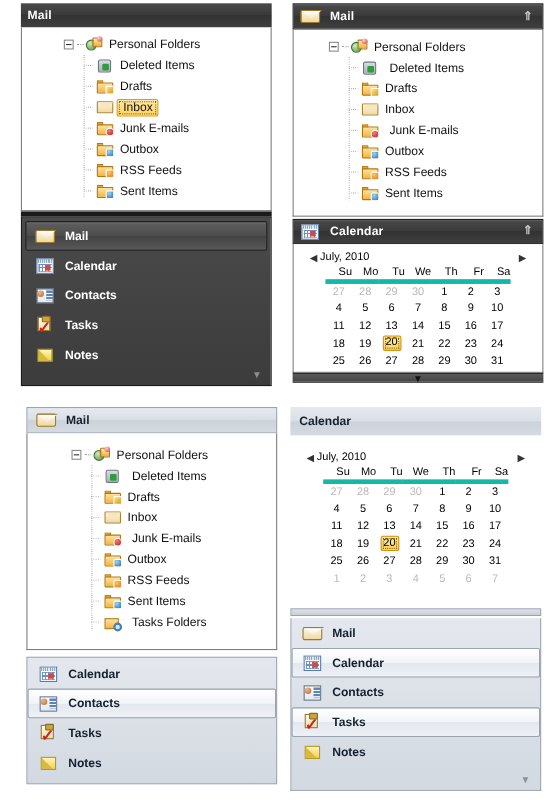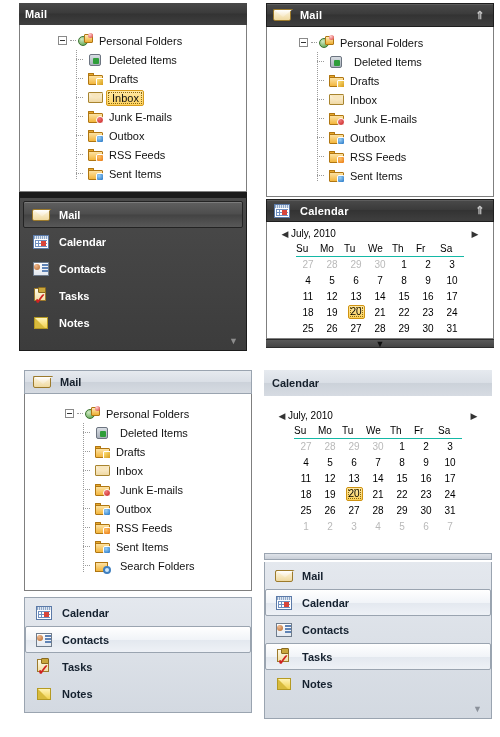--- a/index.html
+++ b/index.html
@@ -208,22 +208,22 @@
   .calpane.noborder { border:none; }
   .calhead {
     display:flex; align-items:center; font-size:10px; color:#000;
     padding: 6px 12px 2px 12px;
   }
   .calhead .arrow { width:12px; text-align:center; font-size:9px; color:#333; cursor:default; }
   .calhead .mtitle { flex:1 1 auto; font-size:10px; }
   table.cal { border-collapse:collapse; margin:0 auto; font-size:10px; }
   table.cal th {
     font-weight:normal; color:#000; font-size:10px;
-    width:24px; height:15px; text-align:left; padding:0;
-    border-bottom:1px solid #14b8a6;
+    width:24px; height:15px; text-align:right; padding:0;
+    border-bottom:4px solid #14b8a6;
   }
   table.cal td {
     width:24px; height:16px; text-align:center; padding:0; color:#000; font-size:10px;
   }
   table.cal td.out { color:#b9b9b9; }
   table.cal td .today {
     display:inline-block; min-width:17px; line-height:12px;
     background: linear-gradient(to bottom,#ffe9a8,#fcd15a);
     border:1px solid #cf9312; border-radius:2px;
     outline:1px dotted #8a6a10; outline-offset:-3px;
@@ -673,21 +673,21 @@
             <span class="lbl">Sent Items</span>
           </div>
           <div class="row" style="padding-left:12px;">
             <span class="tick"></span>
             <span class="ico">
               <span class="search-ico">
                   <span class="body"></span>
                   <span class="lens"></span>
                 </span>
             </span>
-            <span class="lbl" style="padding-left:9px;">Search Folders</span>
+            <span class="lbl" style="padding-left:9px;">Tasks Folders</span>
           </div>
         </div>
       </div>
     </div>
 
     <div class="navlight" style="width:228px; height:116px; margin-top:6px; border-top:1px solid #9aa4b0;">
       <div class="nrow" style="margin-top:1px;">
         <span class="mi mi-cal">
           <span class="cal">
               <span class="top"></span>

